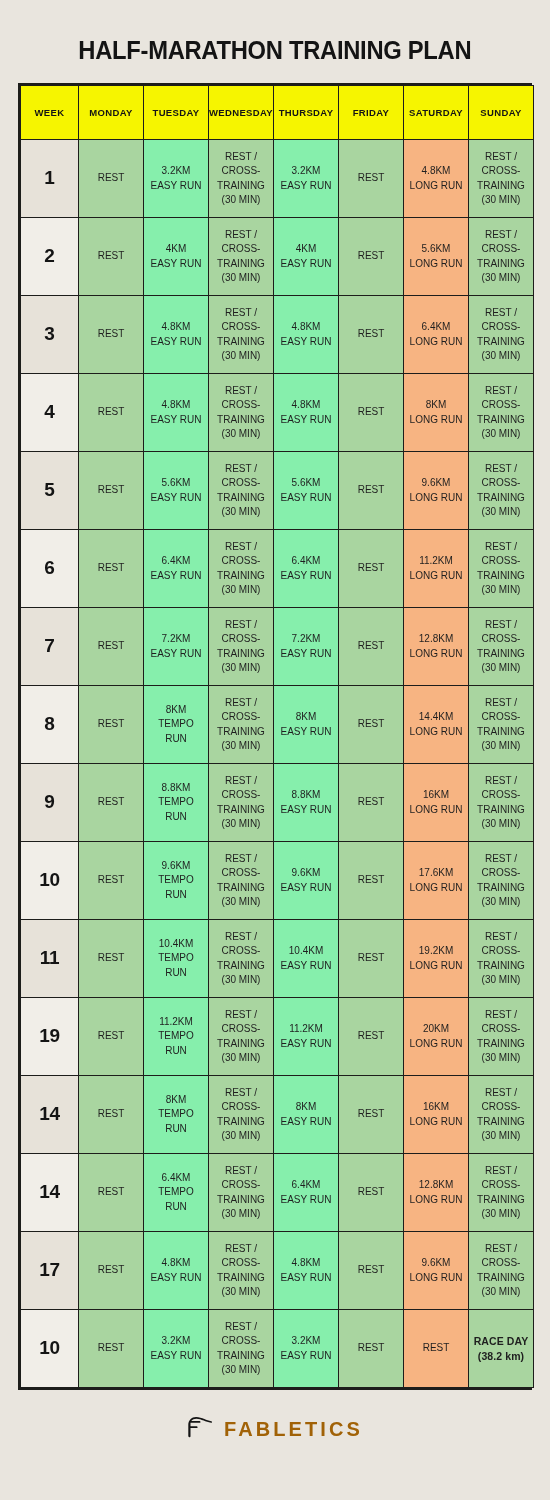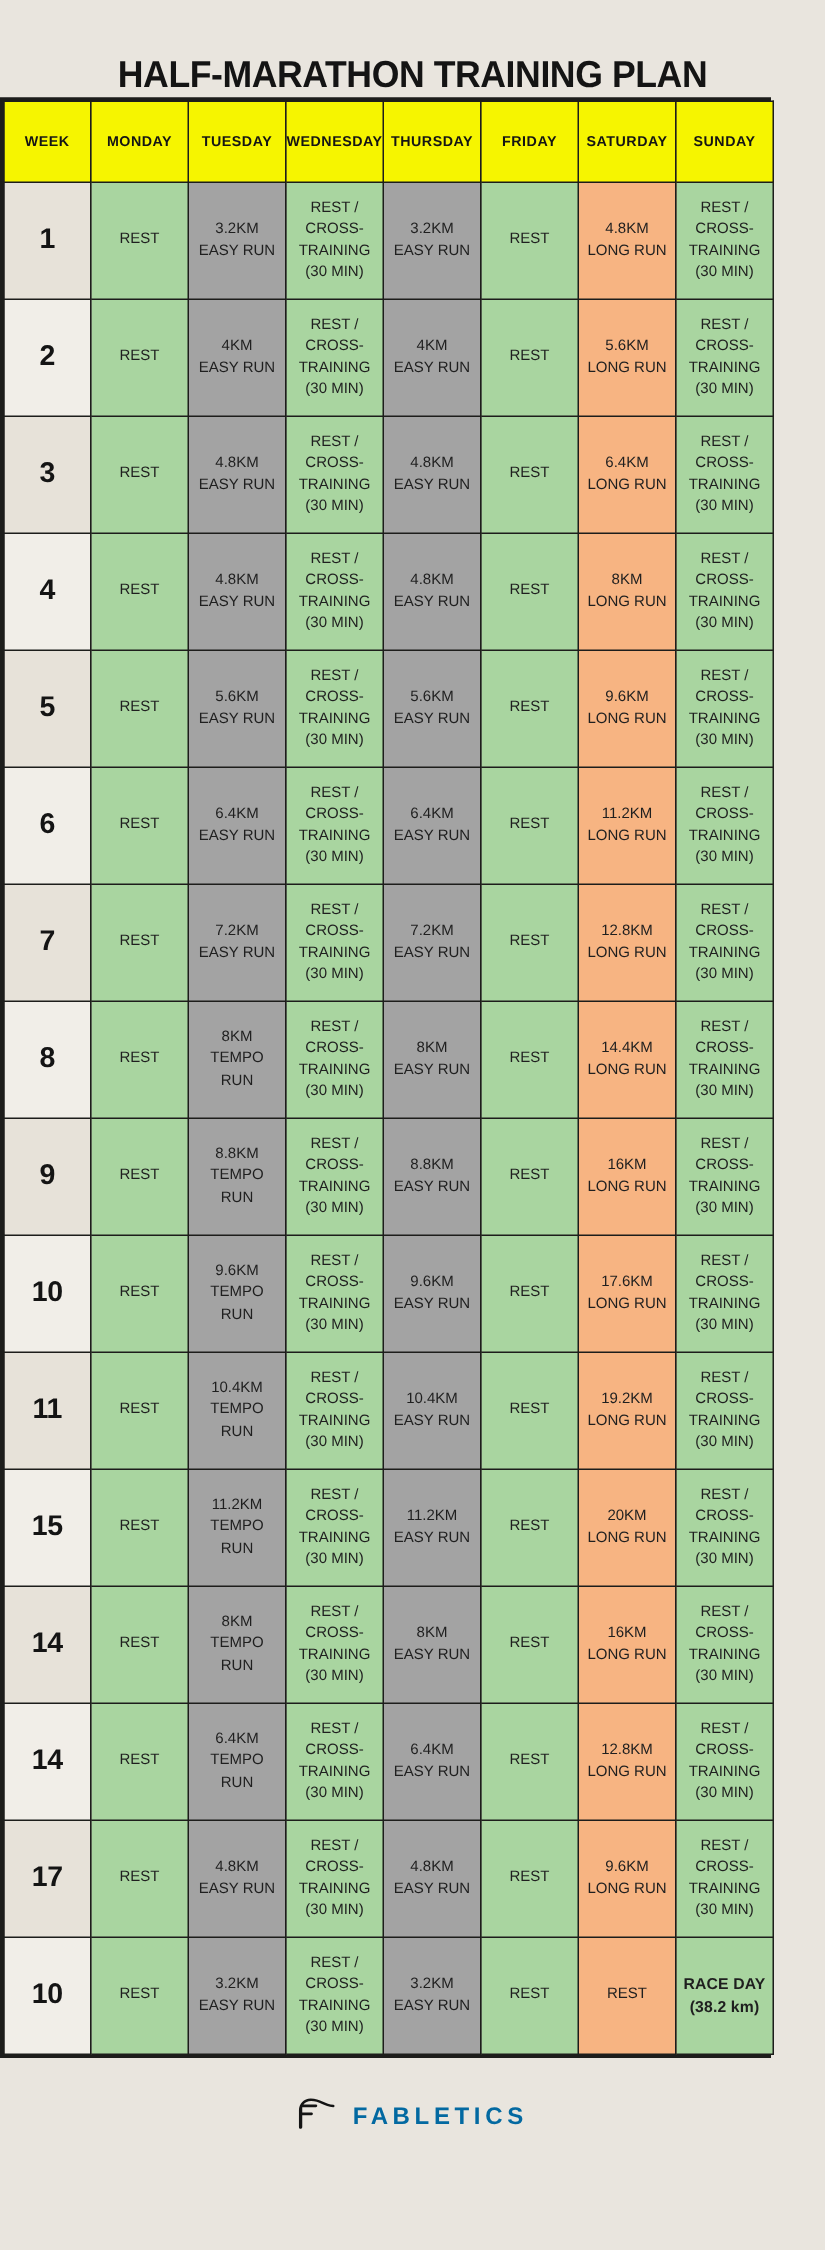--- a/index.html
+++ b/index.html
@@ -16,38 +16,39 @@
     overflow: hidden;
   }
 
   .page {
     width: 550px;
     height: 1500px;
     position: relative;
     background: #e9e5de;
     display: flex;
     flex-direction: column;
+    align-items: center;
   }
 
   
   .title {
     margin-top: 36px;
     font-size: 25px;
     font-weight: 700;
     letter-spacing: -0.3px;
     color: #141414;
     text-transform: uppercase;
     text-align: center;
     font-family: "Liberation Sans Narrow", "Liberation Sans", sans-serif;
     transform: scaleX(0.95);
   }
 
   
   .table-wrap {
-    margin-top: 0;
+    margin-top: 18px;
     width: 514px;
     border: 2.5px solid #1d1d1b;
     background: #1d1d1b;
   }
 
   table.plan {
     width: 100%;
     border-collapse: collapse;
     table-layout: fixed;
   }
@@ -87,21 +88,21 @@
     font-size: 19px;
     font-weight: 700;
     color: #141414;
     letter-spacing: -0.2px;
   }
 
   td.week.alt-a { background: #e7e2d9; }
   td.week.alt-b { background: #f1eee8; }
 
   td.cell-green  { background: #a9d5a0; }
-  td.cell-peach  { background: #a3a3a3; }
+  td.cell-peach  { background: #86efac; }
   td.cell-orange { background: #f7b482; }
 
   td.raceday {
     font-weight: 700;
     font-size: 10.5px;
     letter-spacing: 0.1px;
   }
 
   td .ln { display: block; white-space: nowrap; }
 
@@ -110,24 +111,24 @@
     margin-top: 26px;
     display: flex;
     align-items: center;
     justify-content: center;
     gap: 11px;
   }
 
   .brand-mark { display: block; }
 
   .brand-name {
-    font-size: 16px;
+    font-size: 20px;
     font-weight: 700;
     letter-spacing: 3.1px;
-    color: #0369a1;
+    color: #a16207;
     text-transform: uppercase;
     font-family: "Liberation Sans", sans-serif;
   }
 </style>
 </head>
 <body>
 
 <div class="page">
 
   <h1 class="title">HALF-MARATHON TRAINING PLAN</h1>
@@ -518,21 +519,21 @@
               <span class="ln">LONG RUN</span>
             </td>
             <td class="cell-green">
               <span class="ln">REST /</span>
               <span class="ln">CROSS-</span>
               <span class="ln">TRAINING</span>
               <span class="ln">(30 MIN)</span>
             </td>
           </tr>
           <tr>
-            <td class="week alt-b">15</td>
+            <td class="week alt-b">19</td>
             <td class="cell-green">
               <span class="ln">REST</span>
             </td>
             <td class="cell-peach">
               <span class="ln">11.2KM</span>
               <span class="ln">TEMPO</span>
               <span class="ln">RUN</span>
             </td>
             <td class="cell-green">
               <span class="ln">REST /</span>

